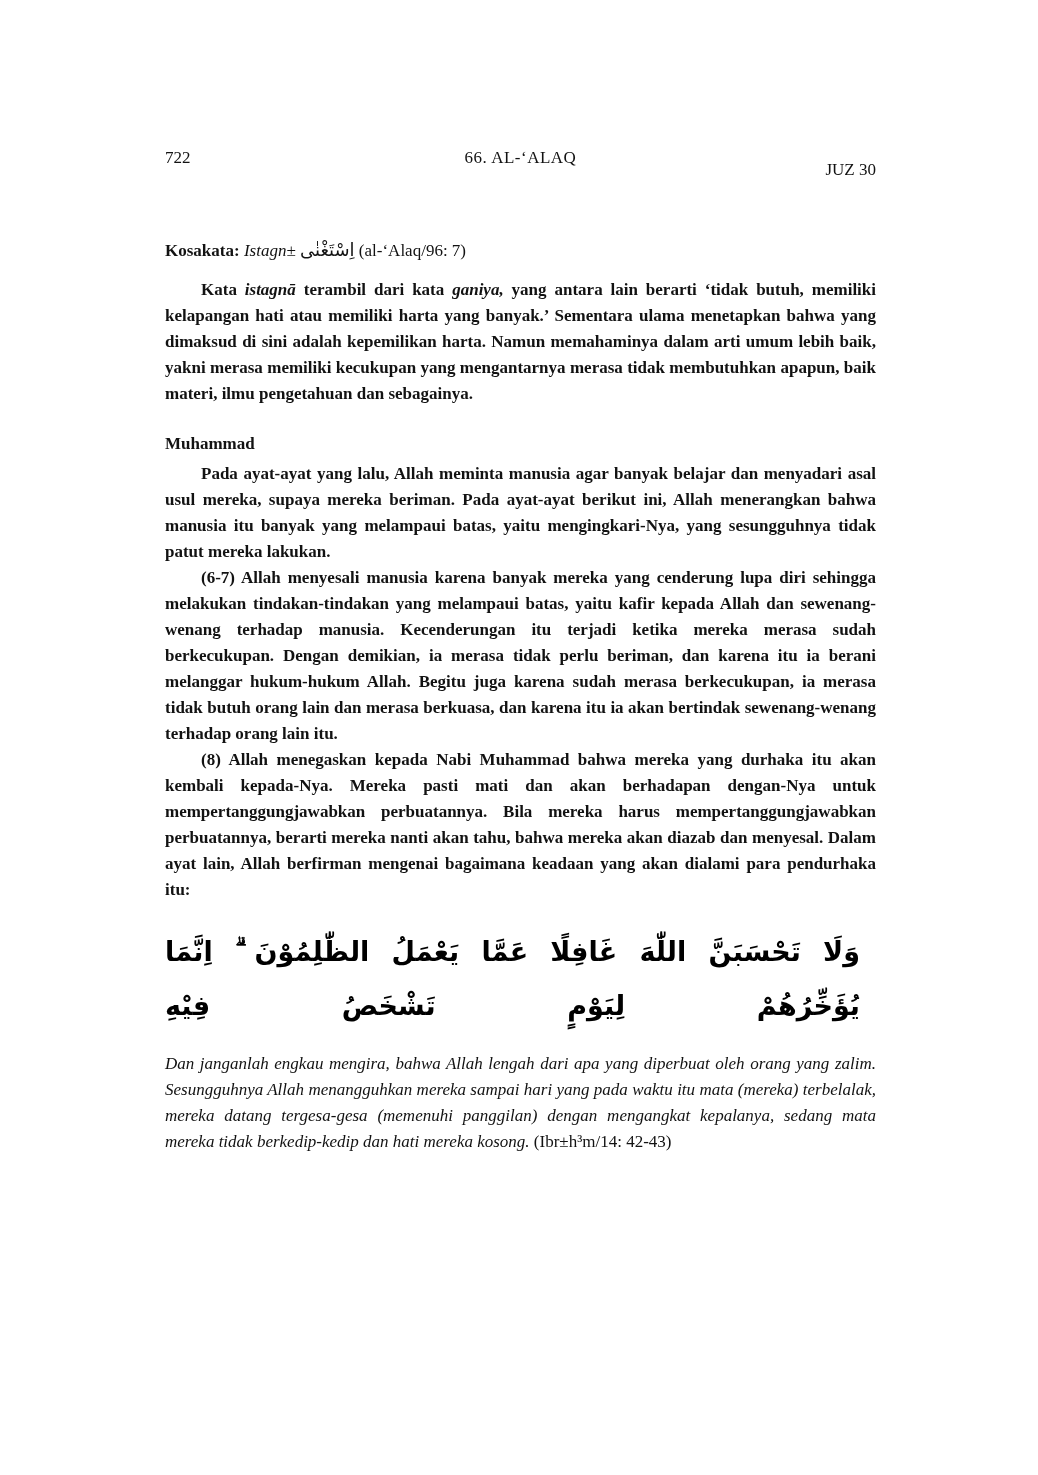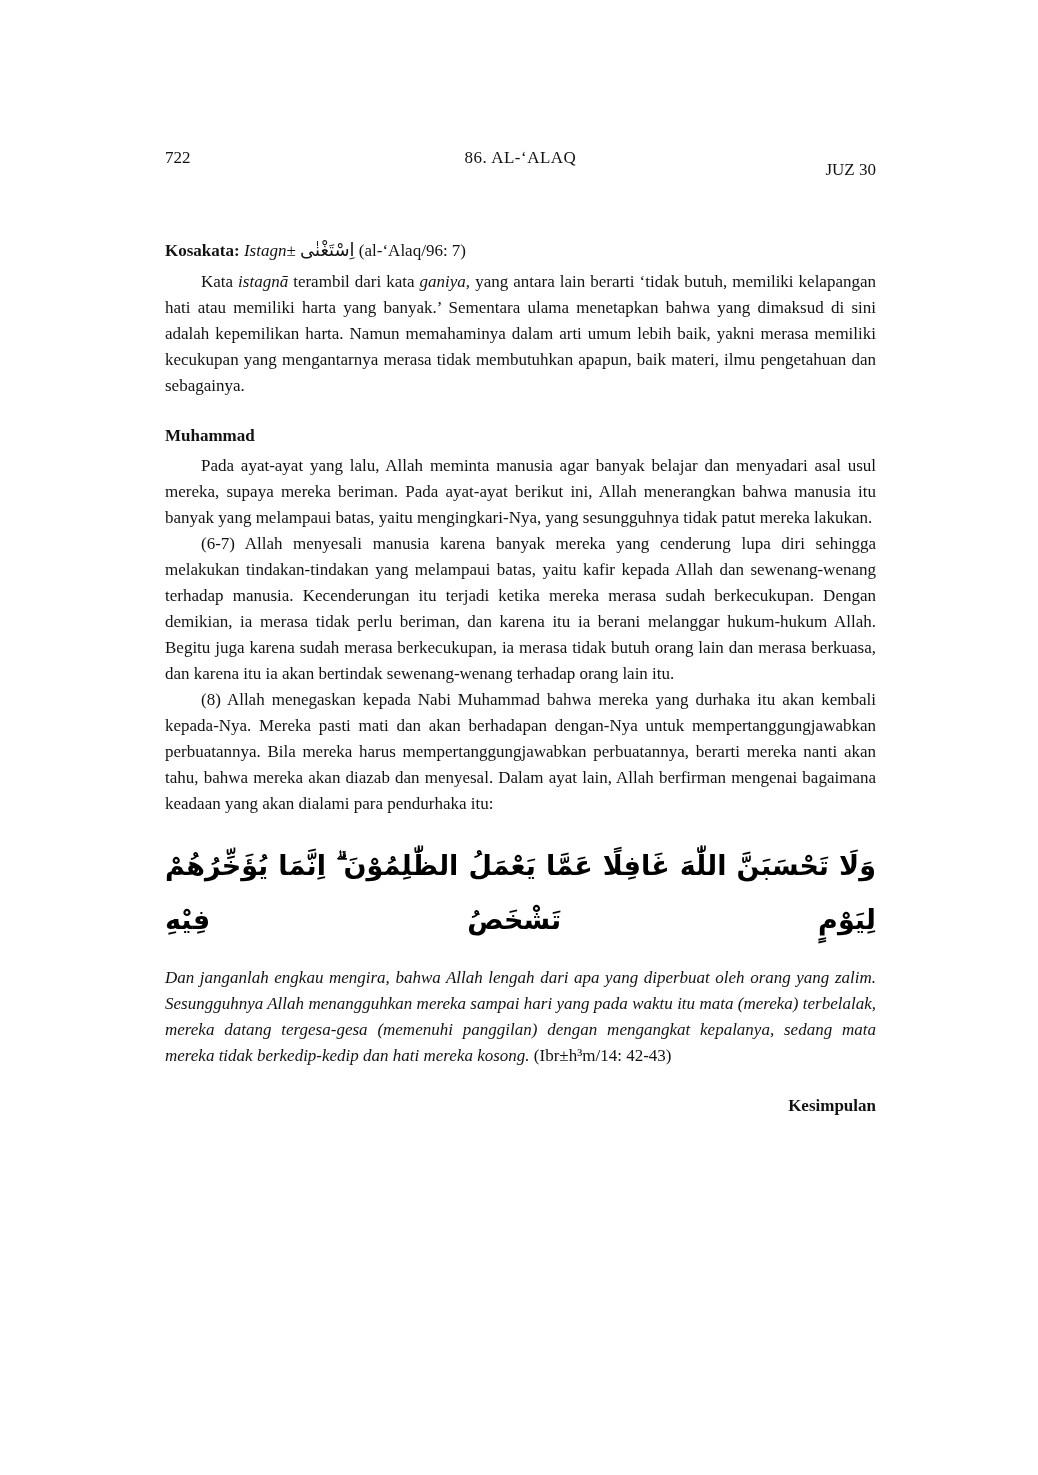--- a/index.html
+++ b/index.html
@@ -24,59 +24,59 @@
   .page-header {
     position: relative;
     height: 26px;
     margin-bottom: 66px;
   }
   .page-header .page-num { position: absolute; left: 0; top: 0; }
   .page-header .surah-title { position: absolute; left: 50%; top: 0; transform: translateX(-50%); letter-spacing: 0.5px; }
   .page-header .juz { position: absolute; right: 0; top: 12px; }
 
   p { margin: 0; text-align: justify; }
-  .indent { text-indent: 36px; }
-  .kosakata-line { margin-bottom: 5px; text-align: left; }
+  .indent { text-indent: 36px; font-weight: bold; }
+  .kosakata-line { margin-bottom: 13px; text-align: left; }
   .kosakata-line b { font-weight: bold; }
   .it { font-style: italic; }
   h3.sec-heading {
     font-size: 17px;
     font-weight: bold;
     margin: 24px 0 4px 0;
     line-height: 26px;
   }
   .arabic-inline {
     font-family: "DejaVu Sans", sans-serif;
     font-size: 18px;
     direction: rtl;
     unicode-bidi: embed;
   }
   .arabic-block {
     direction: rtl;
     font-family: "DejaVu Sans", sans-serif;
     font-weight: bold;
     font-size: 27px;
     line-height: 54px;
-    margin: 22px 0 18px 0;
+    margin: 22px 16px 18px 0;
     text-align: justify;
     text-align-last: justify;
     color: #000;
   }
   .translation { font-style: italic; }
   .translation .ref { font-style: normal; margin-top: 36px; }
   .kesimpulan-heading { margin-top: 30px; text-align: right; }
 </style>
 </head>
 <body>
 
 <div class="page">
 
   <div class="page-header">
     <span class="page-num">722</span>
-    <span class="surah-title">86. AL-‘ALAQ</span>
+    <span class="surah-title">66. AL-‘ALAQ</span>
     <span class="juz">JUZ 30</span>
   </div>
 
   <div>
 
     <p class="kosakata-line"><b>Kosakata:</b><span class="it"> Istagn± </span><span class="arabic-inline" dir="rtl">اِسْتَغْنٰى</span><span> (al-‘Alaq/96: 7)</span></p>
 
     <p class="indent"><span>Kata </span><span class="it">istagnā</span><span> terambil dari kata </span><span class="it">ganiya,</span><span> yang antara lain berarti ‘tidak butuh, memiliki kelapangan hati atau memiliki harta yang banyak.’ Sementara ulama menetapkan bahwa yang dimaksud di sini adalah kepemilikan harta. Namun memahaminya dalam arti umum lebih baik, yakni merasa memiliki kecukupan yang mengantarnya merasa tidak membutuhkan apapun, baik materi, ilmu pengetahuan dan sebagainya.</span></p>
 
     <h3 class="sec-heading">Muhammad</h3>

